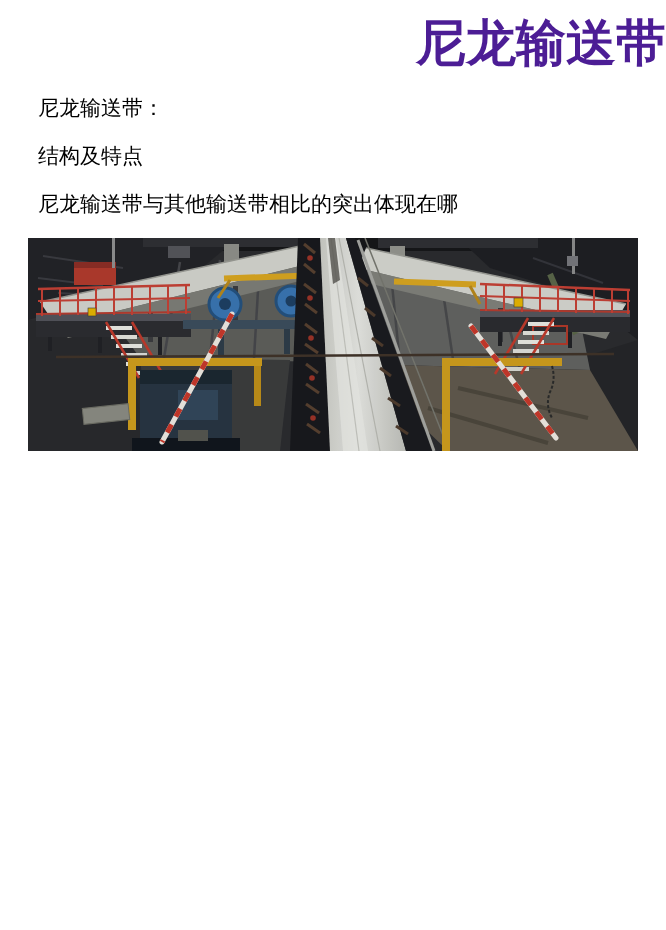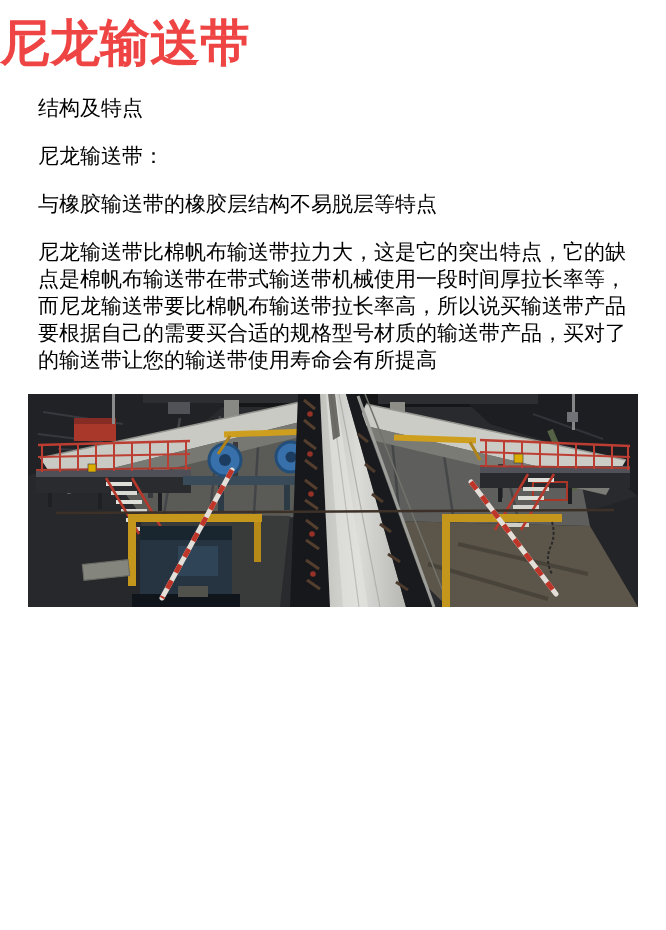--- a/index.html
+++ b/index.html
@@ -5,21 +5,21 @@
   html,body{margin:0;padding:0;}
   body{
     width:666px;height:930px;overflow:hidden;
     background:#ffffff;color:#000000;
     font-family:"Liberation Sans","DejaVu Sans",sans-serif;
   }
   .page{width:666px;height:930px;position:relative;}
   h1.page-title{
     margin:12px 0 20px 0;
     font-size:50px;line-height:62px;font-weight:700;
-    text-align:left;color:#ef4444;
+    text-align:right;color:#4c1d95;
   }
   .body-text{margin:0 38px;width:592px;}
   .body-text p{
     margin:0 0 21px 0;
     font-size:21px;line-height:27px;
     text-align:left;word-break:break-all;
   }
   figure.photo{
     margin:9px 0 0 28px;padding:0;
     width:610px;height:213px;
@@ -28,24 +28,23 @@
   figure.photo svg{display:block;}
 </style>
 </head>
 <body>
 
 <div class="page">
 
   <h1 class="page-title">尼龙输送带</h1>
 
   <div class="body-text">
+    <p>尼龙输送带：</p>
     <p>结构及特点</p>
-    <p>尼龙输送带：</p>
-    <p>与橡胶输送带的橡胶层结构不易脱层等特点</p>
-    <p>尼龙输送带比棉帆布输送带拉力大，这是它的突出特点，它的缺点是棉帆布输送带在带式输送带机械使用一段时间厚拉长率等，而尼龙输送带要比棉帆布输送带拉长率高，所以说买输送带产品要根据自己的需要买合适的规格型号材质的输送带产品，买对了的输送带让您的输送带使用寿命会有所提高</p>
+    <p>尼龙输送带与其他输送带相比的突出体现在哪</p>
   </div>
 
   <figure class="photo">
     <svg width="610" height="213" viewBox="0 0 610 213" role="img">
       <defs>
         <linearGradient id="beltGrad" x1="0" y1="0" x2="1" y2="0">
           <stop offset="0" stop-color="#cbcbc5"></stop>
           <stop offset="0.45" stop-color="#e6e6e2"></stop>
           <stop offset="1" stop-color="#c0c0ba"></stop>
         </linearGradient>

